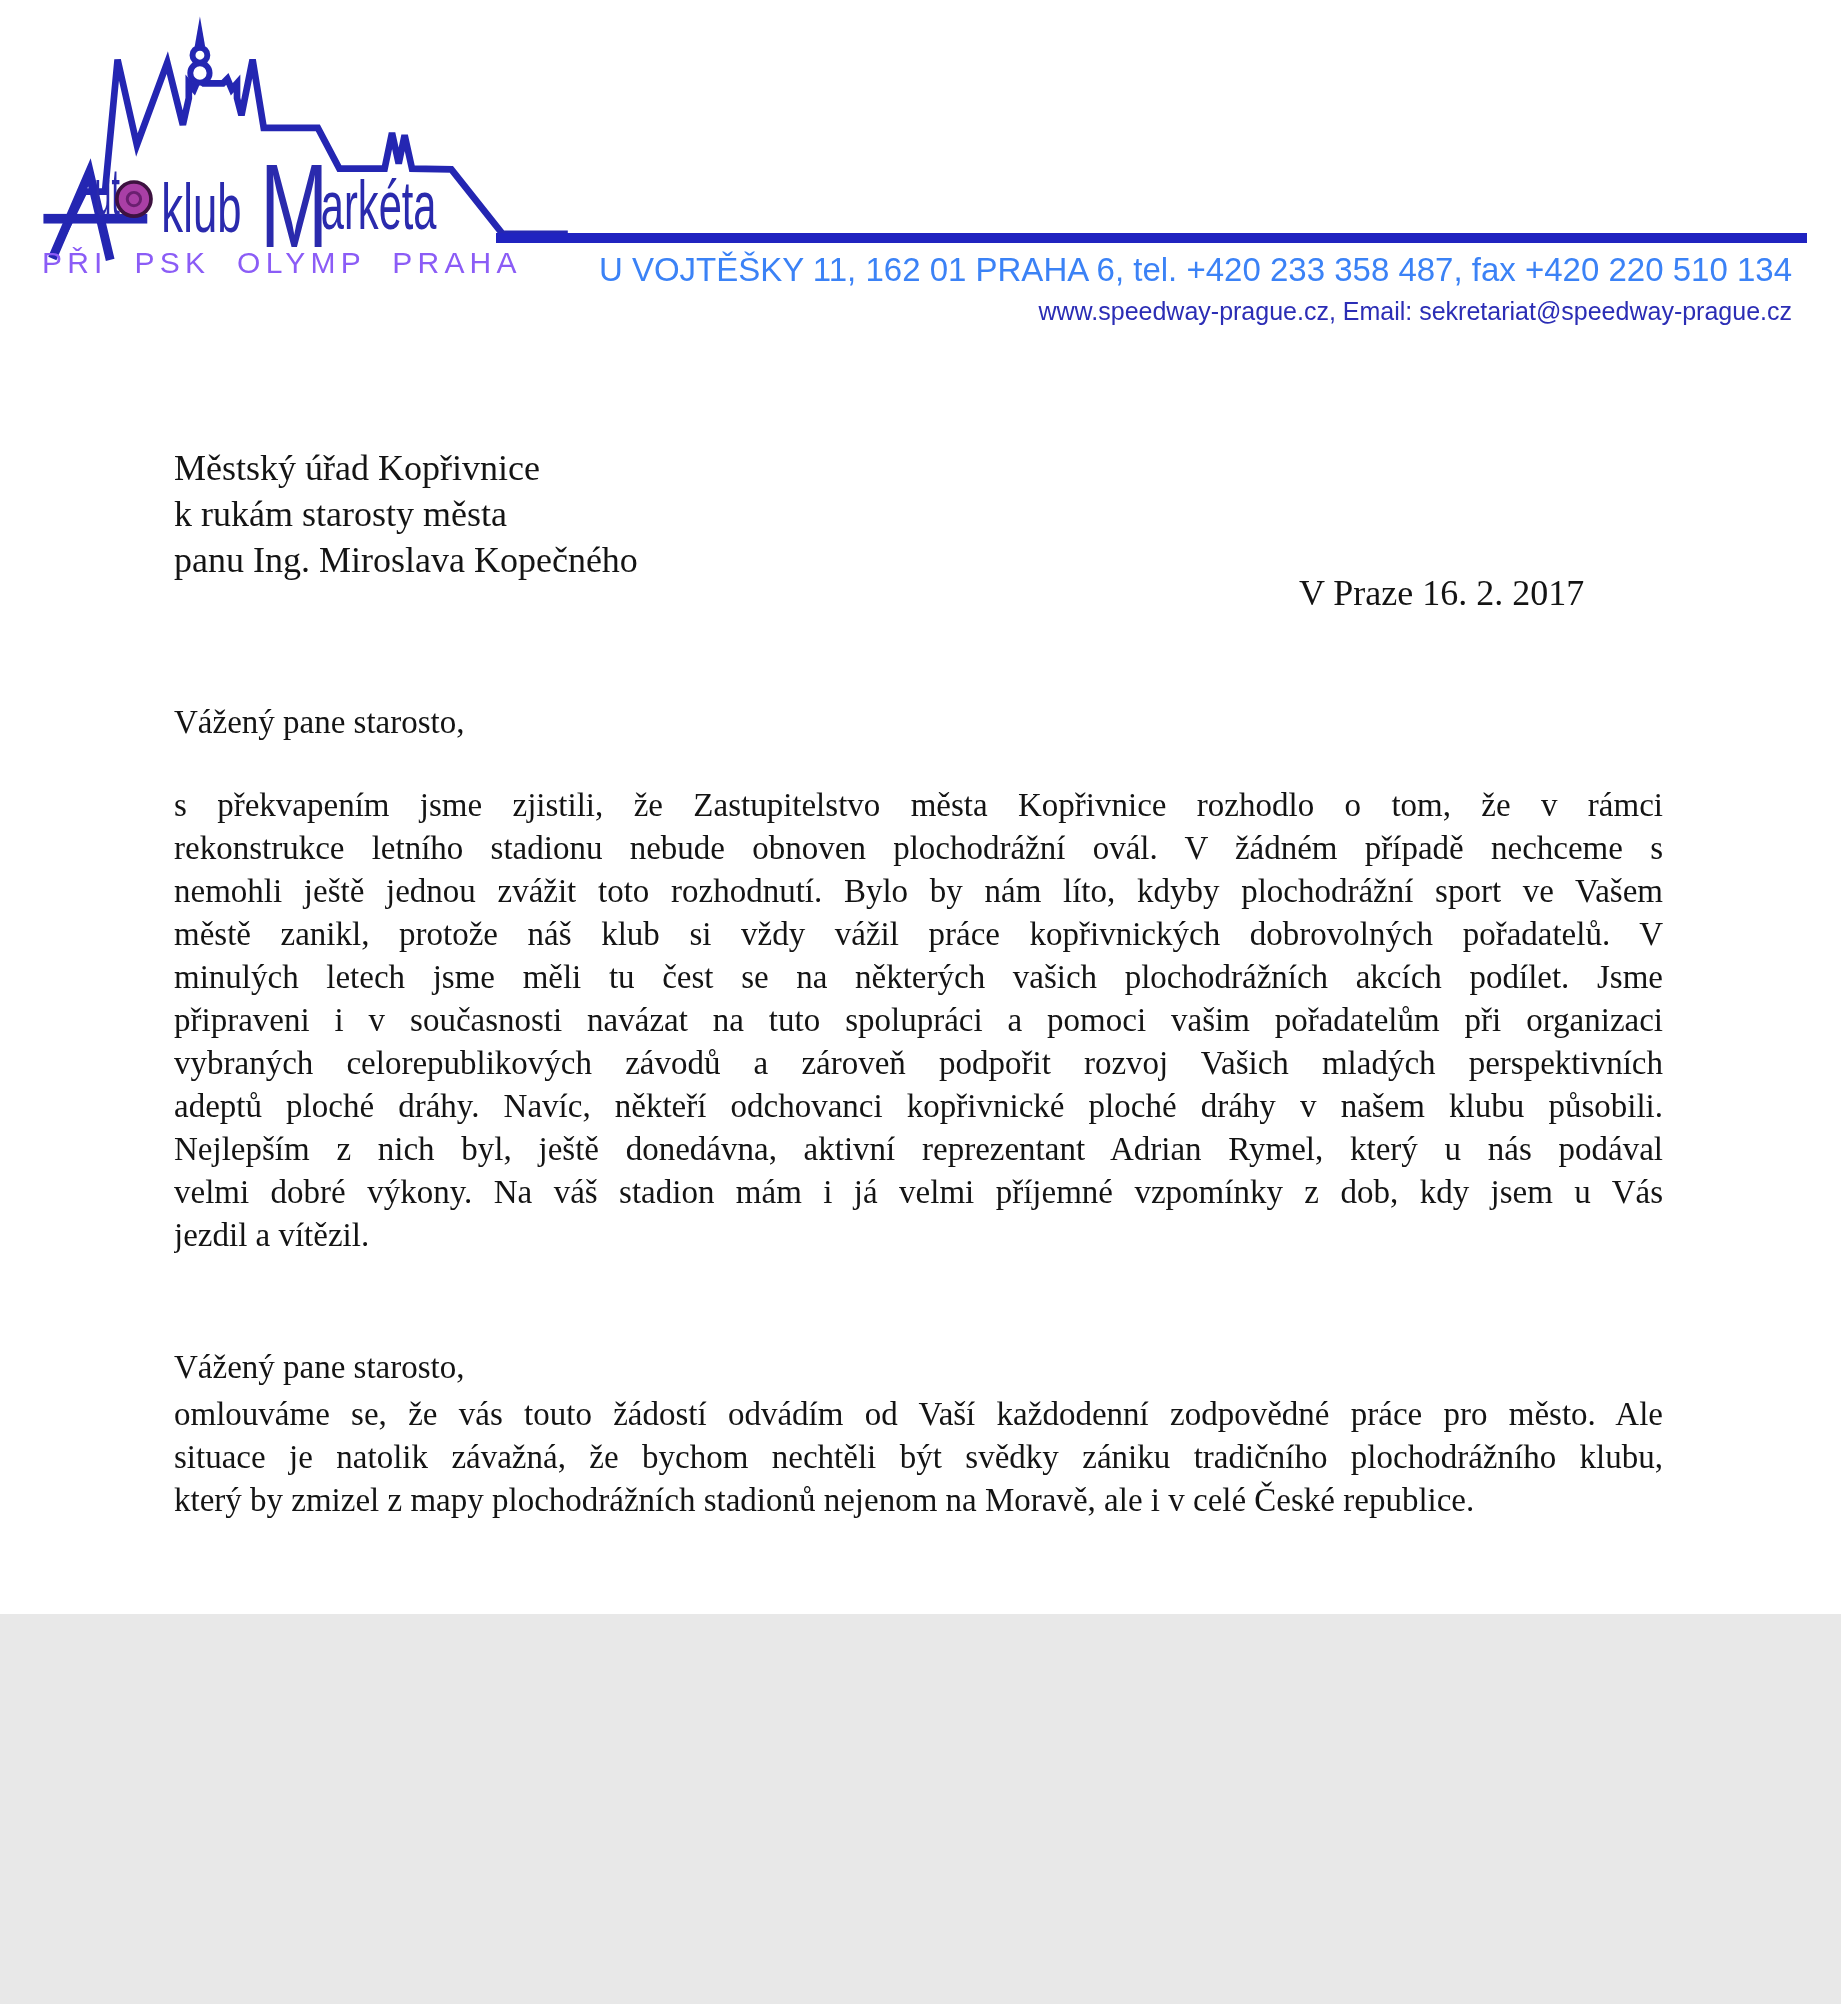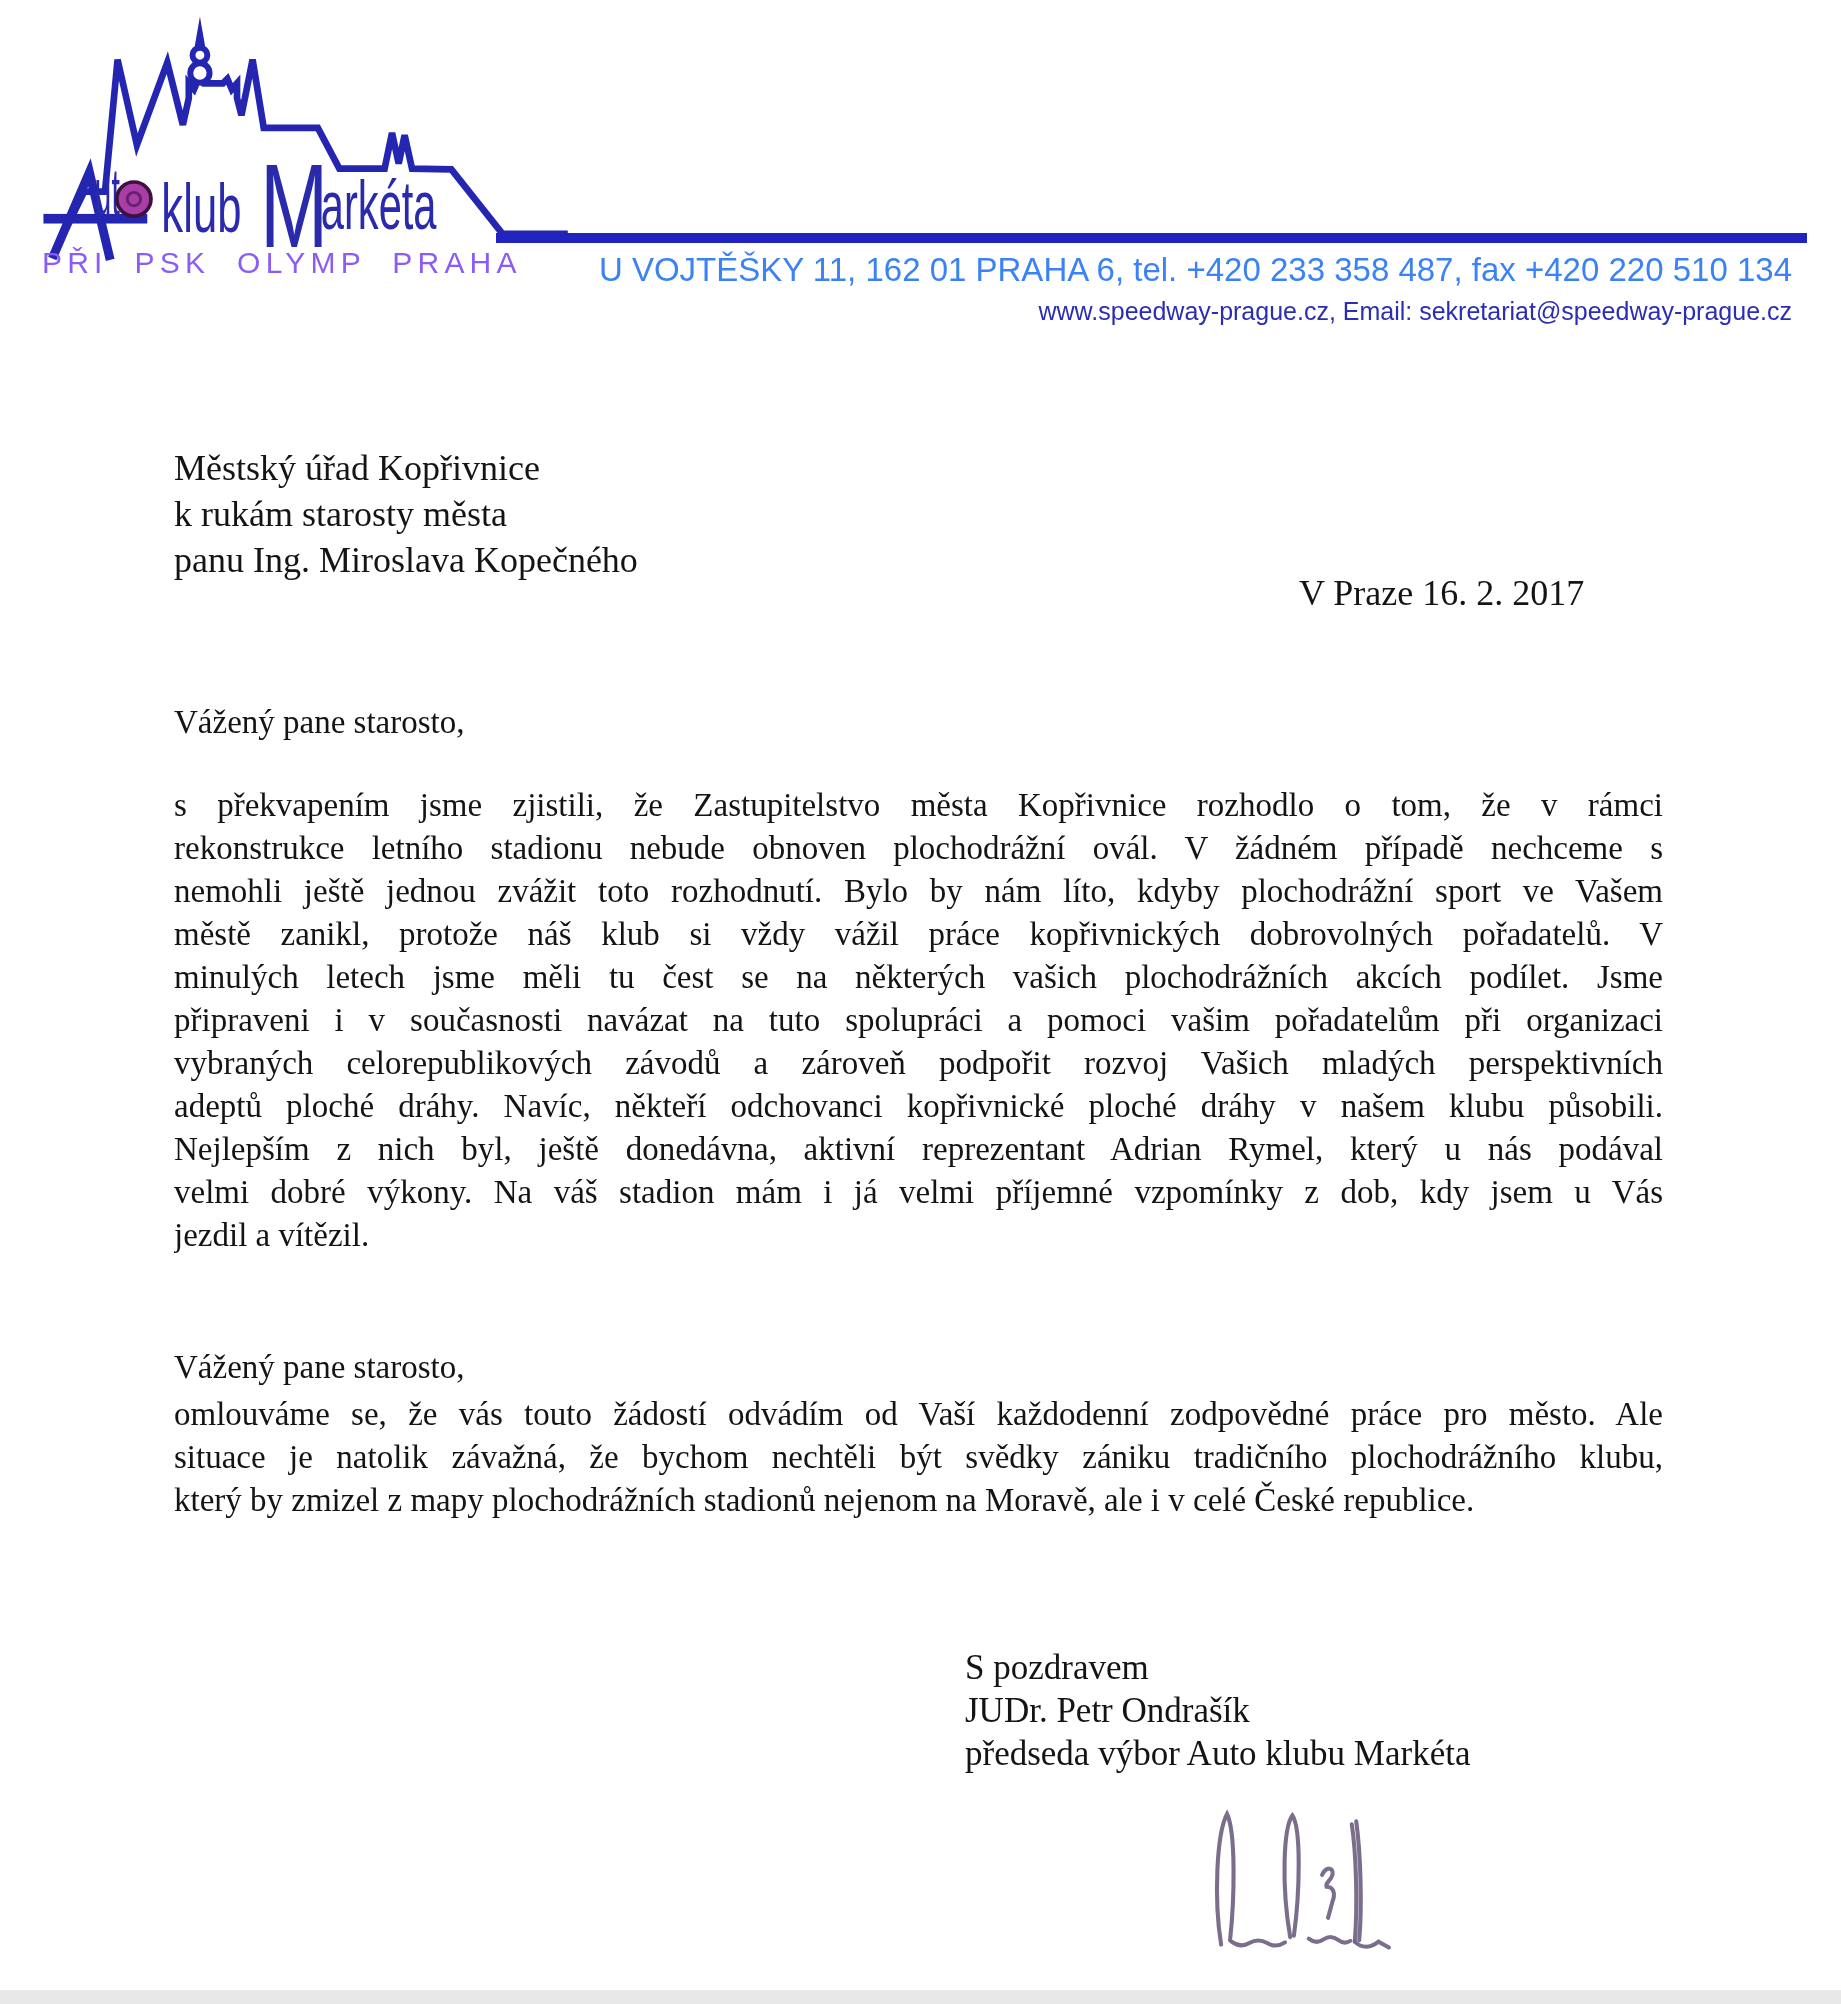--- a/index.html
+++ b/index.html
@@ -1,18 +1,18 @@
 <!DOCTYPE html>
 <html style="font-size:12px"><head>
 <meta charset="utf-8">
 <style>
   html,body{margin:0;padding:0;background:#e8e8e8;}
   .page{
     position:relative;
-    width:1842px;height:1990px;
+    width:1842px;height:1614px;
     background:#ffffff;
     overflow:hidden;
     font-family:"Liberation Serif", serif;
     color:#141414;
   }
   
   .logo-svg{position:absolute;left:41px;top:3.7px;}
   .lh-subtitle{
     position:absolute;left:42px;top:246px;
     font-family:"Liberation Sans", sans-serif;

